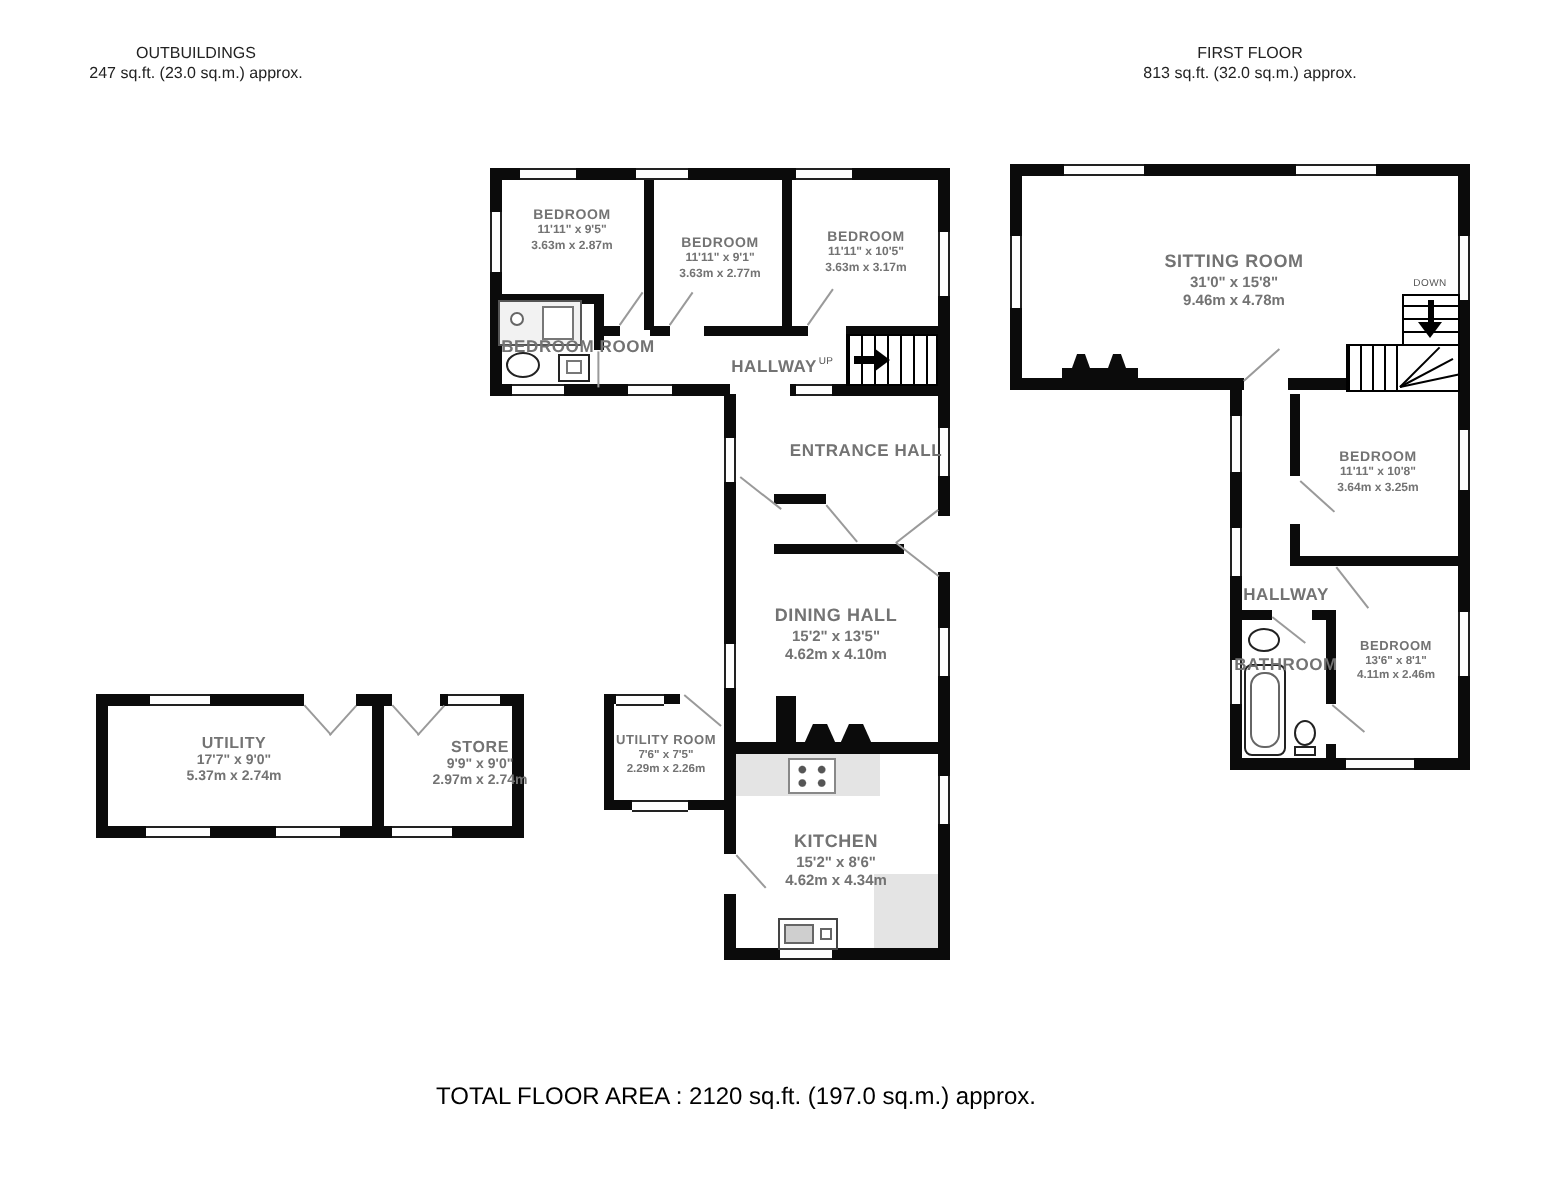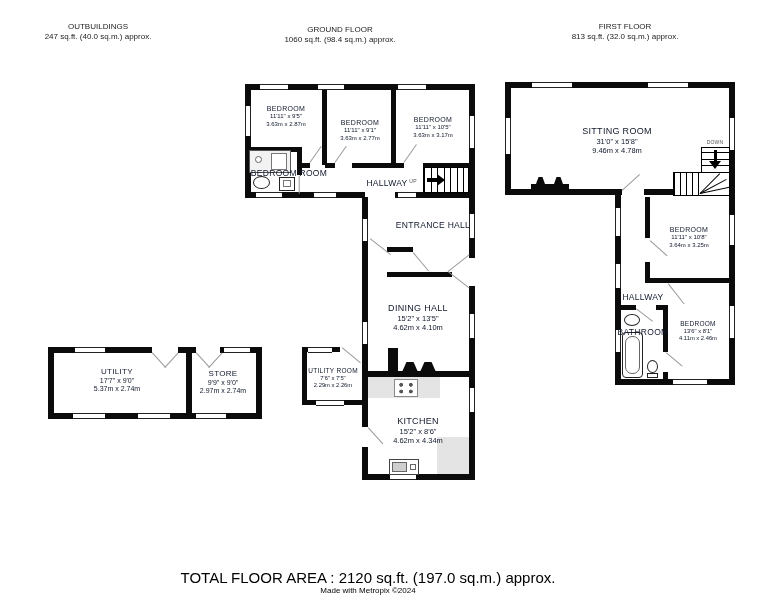--- a/index.html
+++ b/index.html
@@ -3,53 +3,49 @@
 <meta charset="utf-8">
 <style>
   html,body{margin:0;padding:0;background:#fff;}
   #plan{position:relative;width:782px;height:600px;background:#fff;font-family:"Liberation Sans",sans-serif;overflow:hidden;}
   .w{position:absolute;background:#0b0b0b;}
   .winh{position:absolute;height:6px;background:#fff;border-top:1.2px solid #222;border-bottom:1.2px solid #222;box-sizing:border-box;}
   .winv{position:absolute;width:6px;background:#fff;border-left:1.2px solid #222;border-right:1.2px solid #222;box-sizing:border-box;}
   .gap{position:absolute;background:#fff;}
   .door{position:absolute;height:1.4px;background:#9a9a9a;transform-origin:0 50%;}
   .tr{position:absolute;height:1px;background:#000;transform-origin:0 50%;}
-  .lbl{position:absolute;text-align:center;color:#0f172a;font-weight:normal;transform:translate(-50%,-50%);white-space:nowrap;line-height:1.2;}
+  .lbl{position:absolute;text-align:center;color:#737373;font-weight:bold;transform:translate(-50%,-50%);white-space:nowrap;line-height:1.2;}
   .lbl .nm{letter-spacing:.3px;}
   .s1 .nm{font-size:7px;} .s1 .dm{font-size:6px;}
   .s2 .nm{font-size:9px;} .s2 .dm{font-size:7.5px;}
   .s3{font-size:8.5px;letter-spacing:.3px;}
   .s4 .nm{font-size:6.5px;} .s4 .dm{font-size:5.8px;}
   .s5 .nm{font-size:8px;} .s5 .dm{font-size:7px;}
   .hdr{position:absolute;text-align:center;color:#222;font-size:8px;line-height:1.3;transform:translateX(-50%);white-space:nowrap;}
   .sth{position:absolute;border:1.3px solid #000;background:repeating-linear-gradient(90deg,#000 0 1.2px,#fff 1.2px 6.5px);box-sizing:border-box;}
   .stv{position:absolute;border:1.3px solid #000;background:repeating-linear-gradient(0deg,#000 0 1.2px,#fff 1.2px 6.5px);box-sizing:border-box;}
   .stw{position:absolute;border:1.3px solid #000;background:#fff;box-sizing:border-box;}
   .fx{position:absolute;box-sizing:border-box;border:1.2px solid #222;background:#fff;}
   .ell{border-radius:50%;}
   .counter{position:absolute;background:#e4e4e4;}
   .trap{position:absolute;background:#0b0b0b;clip-path:polygon(0 100%,100% 100%,72% 0,28% 0);}
   .tiny{position:absolute;font-size:5px;color:#555;transform:translate(-50%,-50%);letter-spacing:.2px;}
   .footer{position:absolute;left:168px;top:541px;width:400px;text-align:center;color:#000;}
-  .footer .f1{font-size:15px;margin-top:28px;}
+  .footer .f1{font-size:12px;}
   .footer .f2{font-size:8px;margin-top:3px;}
   .footer .f3{font-size:8px;}
 </style>
 </head>
 <body>
 
 <div id="plan">
 
   <div class="hdr" style="left:98px;top:22px;">
     <div>OUTBUILDINGS</div>
-    <div>247 sq.ft. (40.0 sq.m.) approx.</div>
-  </div>
-  <div class="hdr" style="left:340px;top:25px;">
-    <div>GROUND FLOOR</div>
-    <div>1060 sq.ft. (98.4 sq.m.) approx.</div>
+    <div>247 sq.ft. (23.0 sq.m.) approx.</div>
   </div>
   <div class="hdr" style="left:625px;top:22px;">
     <div>FIRST FLOOR</div>
     <div>813 sq.ft. (32.0 sq.m.) approx.</div>
   </div>
 
   <div class="w" style="left:245px;top:84px;width:230px;height:6px;"></div>
   <div class="w" style="left:245px;top:84px;width:6px;height:114px;"></div>
   <div class="w" style="left:469px;top:84px;width:6px;height:396px;"></div>
   <div class="w" style="left:245px;top:192px;width:120px;height:6px;"></div>
@@ -179,21 +175,21 @@
   <div class="door" style="left:196px;top:352px;width:20px;transform:rotate(48deg);"></div>
   <div class="door" style="left:222px;top:352px;width:20px;transform:rotate(132deg);"></div>
   <div class="winh" style="left:73px;top:413px;width:32px;"></div>
   <div class="winh" style="left:138px;top:413px;width:32px;"></div>
   <div class="winh" style="left:196px;top:413px;width:30px;"></div>
   <div class="lbl s5" style="left:117px;top:380px;">
     <div class="nm">UTILITY</div>
     <div class="dm">17'7" x 9'0"</div>
     <div class="dm">5.37m x 2.74m</div>
   </div>
-  <div class="lbl s5" style="left:223px;top:382px;">
+  <div class="lbl s5" style="left:240px;top:382px;">
     <div class="nm">STORE</div>
     <div class="dm">9'9" x 9'0"</div>
     <div class="dm">2.97m x 2.74m</div>
   </div>
 
   <div class="w" style="left:505px;top:82px;width:230px;height:6px;"></div>
   <div class="w" style="left:505px;top:82px;width:6px;height:113px;"></div>
   <div class="w" style="left:729px;top:82px;width:6px;height:303px;"></div>
   <div class="w" style="left:505px;top:189px;width:230px;height:6px;"></div>
   <div class="winh" style="left:532px;top:82px;width:40px;"></div>
@@ -261,16 +257,15 @@
   <div class="lbl s3" style="left:643px;top:297px;">HALLWAY</div>
   <div class="lbl s3" style="left:643px;top:332px;">BATHROOM</div>
   <div class="lbl s4" style="left:698px;top:331px;">
     <div class="nm">BEDROOM</div>
     <div class="dm">13'6" x 8'1"</div>
     <div class="dm">4.11m x 2.46m</div>
   </div>
 
   <div class="footer">
     <div class="f1">TOTAL FLOOR AREA : 2120 sq.ft. (197.0 sq.m.) approx.</div>
-    <div class="f3">Made with Metropix ©2024</div>
   </div>
 
 </div>
 
 </body></html>

